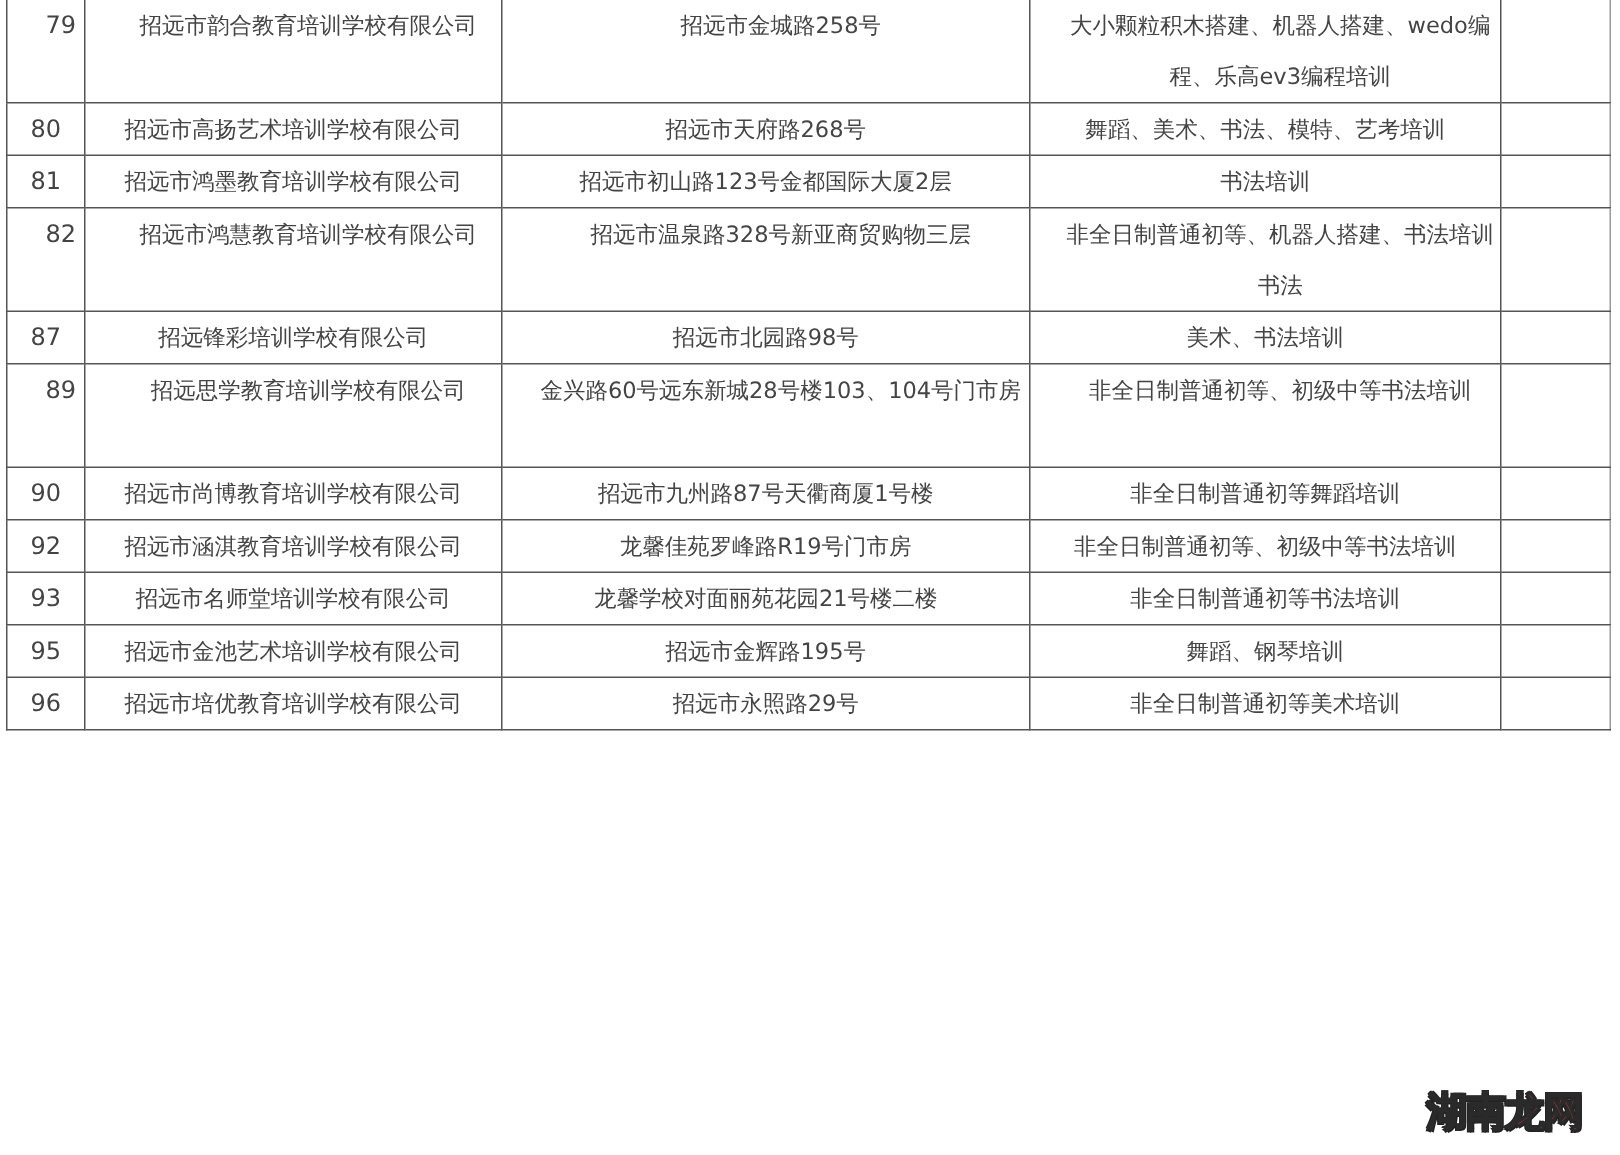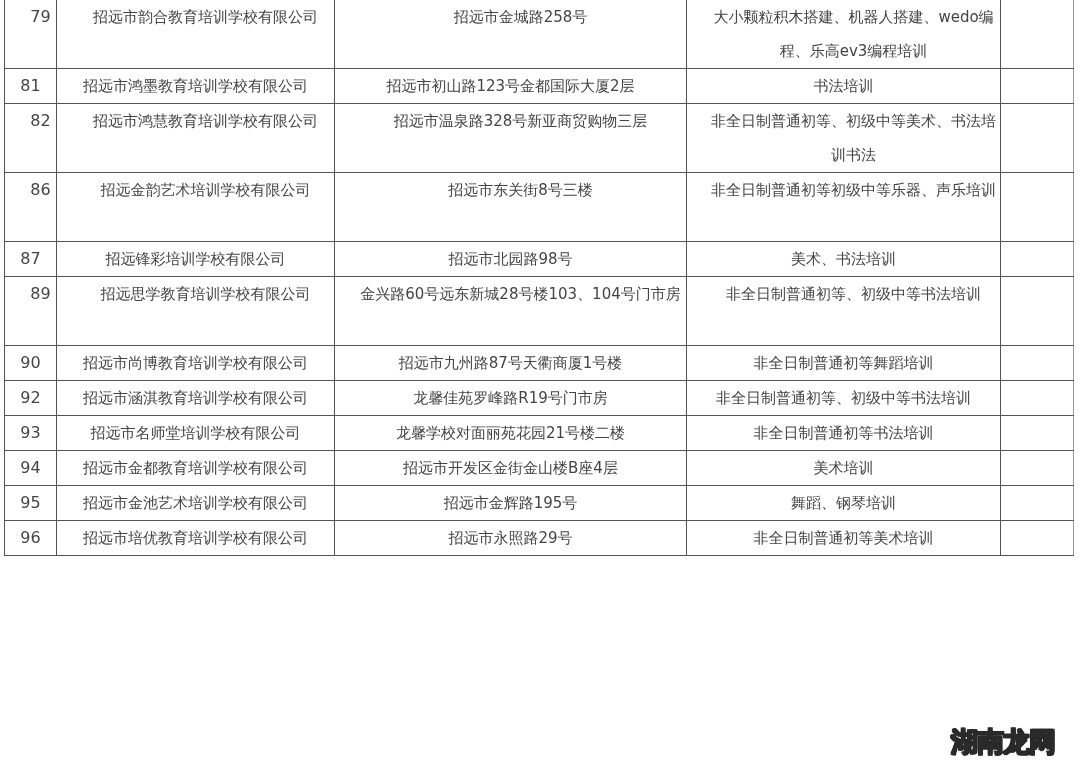--- a/index.html
+++ b/index.html
@@ -53,21 +53,21 @@
       letter-spacing: -1px;
       line-height: 30px;
       white-space: nowrap;
     }
     .wm-a {
       color: #4c1d95;
       -webkit-text-stroke: 1px #2a2a2a;
       text-shadow: 1px 1px 0 #222, -1px -1px 0 #222, 1px -1px 0 #222, -1px 1px 0 #222;
     }
     .wm-b {
-      color: #0f172a;
+      color: #ef4444;
       -webkit-text-stroke: 1px #2a2a2a;
       text-shadow: 1px 1px 0 #222, -1px -1px 0 #222, 1px -1px 0 #222, -1px 1px 0 #222;
     }
   </style>
 </head>
 <body>
 
 <div class="page">
   <table class="data-table">
     <colgroup>
@@ -79,38 +79,38 @@
     </colgroup>
     <tbody id="table-body">
         <tr class="double">
           <td class="col-num">79</td>
           <td class="col-name">招远市韵合教育培训学校有限公司</td>
           <td class="col-addr">招远市金城路258号</td>
           <td class="col-content">大小颗粒积木搭建、机器人搭建、wedo编程、乐高ev3编程培训</td>
           <td class="col-empty"></td>
         </tr>
         <tr class="single">
+          <td class="col-num">80</td>
+          <td class="col-name">招远市高扬艺术培训学校有限公司</td>
+          <td class="col-addr">招远市天府路268号</td>
+          <td class="col-content">舞蹈、美术、书法、模特、艺考培训</td>
+          <td class="col-empty"></td>
+        </tr>
+        <tr class="single">
           <td class="col-num">81</td>
           <td class="col-name">招远市鸿墨教育培训学校有限公司</td>
           <td class="col-addr">招远市初山路123号金都国际大厦2层</td>
           <td class="col-content">书法培训</td>
           <td class="col-empty"></td>
         </tr>
         <tr class="double">
           <td class="col-num">82</td>
           <td class="col-name">招远市鸿慧教育培训学校有限公司</td>
           <td class="col-addr">招远市温泉路328号新亚商贸购物三层</td>
-          <td class="col-content">非全日制普通初等、初级中等美术、书法培训书法</td>
-          <td class="col-empty"></td>
-        </tr>
-        <tr class="double">
-          <td class="col-num">86</td>
-          <td class="col-name">招远金韵艺术培训学校有限公司</td>
-          <td class="col-addr">招远市东关街8号三楼</td>
-          <td class="col-content">非全日制普通初等初级中等乐器、声乐培训</td>
+          <td class="col-content">非全日制普通初等、机器人搭建、书法培训书法</td>
           <td class="col-empty"></td>
         </tr>
         <tr class="single">
           <td class="col-num">87</td>
           <td class="col-name">招远锋彩培训学校有限公司</td>
           <td class="col-addr">招远市北园路98号</td>
           <td class="col-content">美术、书法培训</td>
           <td class="col-empty"></td>
         </tr>
         <tr class="double">
@@ -135,27 +135,20 @@
           <td class="col-empty"></td>
         </tr>
         <tr class="single">
           <td class="col-num">93</td>
           <td class="col-name">招远市名师堂培训学校有限公司</td>
           <td class="col-addr">龙馨学校对面丽苑花园21号楼二楼</td>
           <td class="col-content">非全日制普通初等书法培训</td>
           <td class="col-empty"></td>
         </tr>
         <tr class="single">
-          <td class="col-num">94</td>
-          <td class="col-name">招远市金都教育培训学校有限公司</td>
-          <td class="col-addr">招远市开发区金街金山楼B座4层</td>
-          <td class="col-content">美术培训</td>
-          <td class="col-empty"></td>
-        </tr>
-        <tr class="single">
           <td class="col-num">95</td>
           <td class="col-name">招远市金池艺术培训学校有限公司</td>
           <td class="col-addr">招远市金辉路195号</td>
           <td class="col-content">舞蹈、钢琴培训</td>
           <td class="col-empty"></td>
         </tr>
         <tr class="single">
           <td class="col-num">96</td>
           <td class="col-name">招远市培优教育培训学校有限公司</td>
           <td class="col-addr">招远市永照路29号</td>

